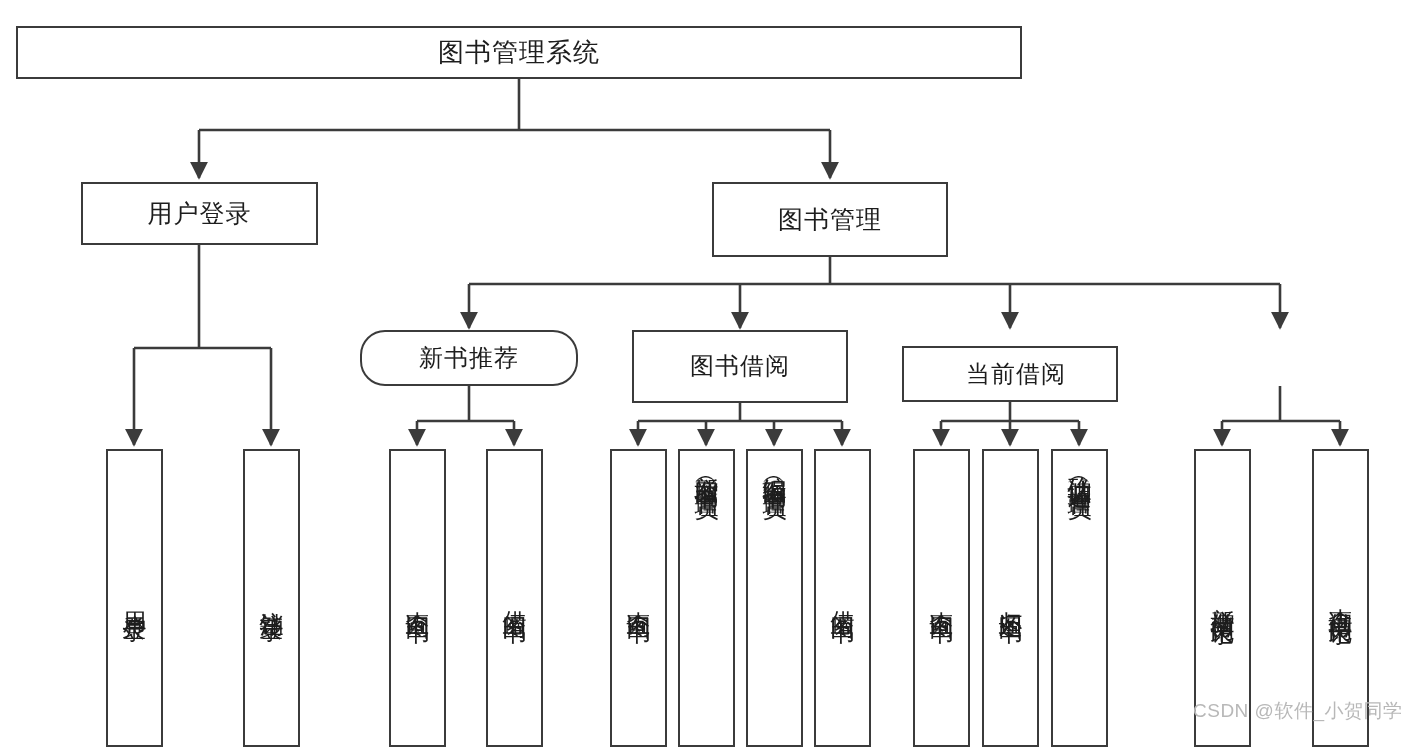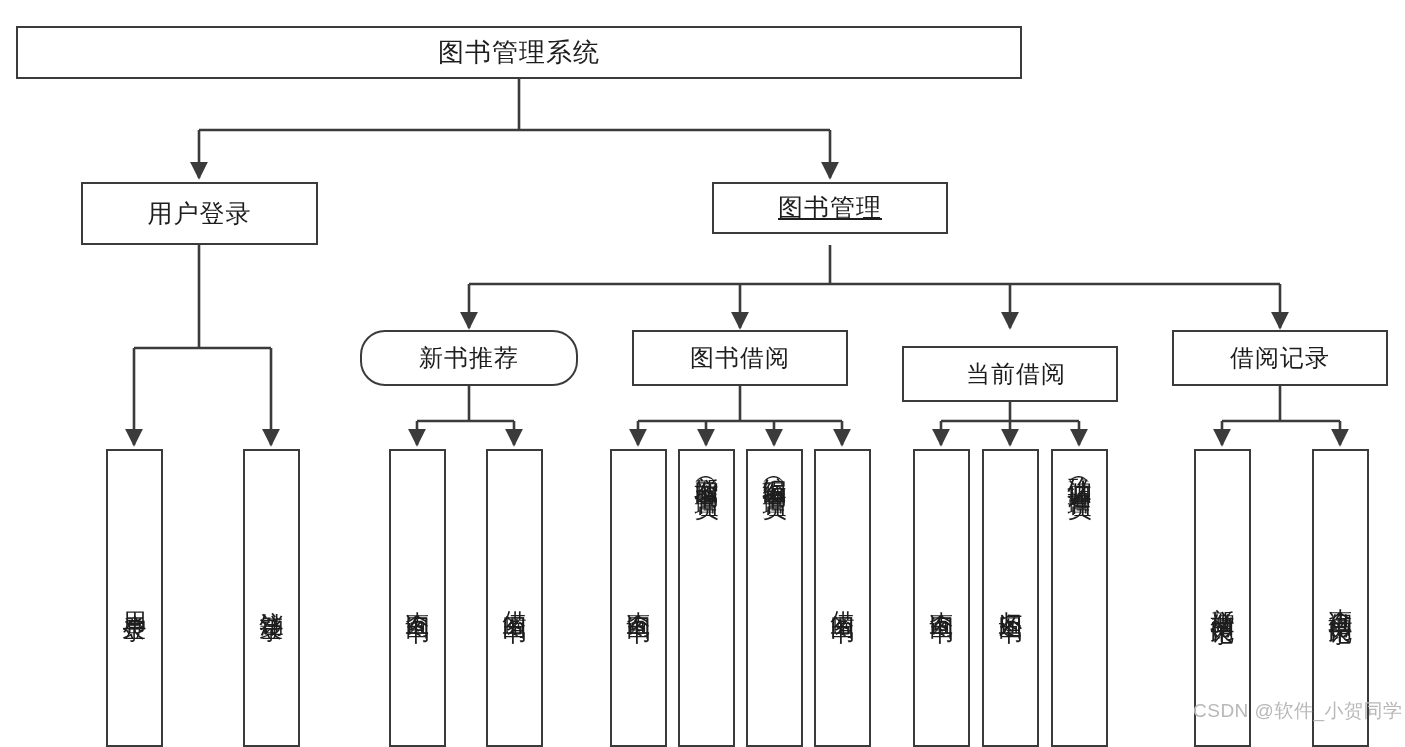--- a/index.html
+++ b/index.html
@@ -137,39 +137,36 @@
   </svg>
 
   <div class="node h-node" id="node-root" style="left:16px; top:14px; width:1006px; height:53px;">
     <span class="node-label">图书管理系统</span>
   </div>
 
   <div class="node h-node lvl2" style="left:81px; top:170px; width:237px; height:63px;">
     <span class="node-label">用户登录</span>
   </div>
 
-  <div class="node h-node lvl2" style="left:712px; top:170px; width:236px; height:52px;text-decoration:underline;">
+  <div class="node h-node lvl2" style="left:712px; top:170px; width:236px; height:75px;">
     <span class="node-label">图书管理</span>
   </div>
 
   <div class="node h-node lvl3" style="left:360px; top:318px; width:218px; height:56px;border-radius:25px;">
     <span class="node-label">新书推荐</span>
   </div>
 
-  <div class="node h-node lvl3" style="left:632px; top:318px; width:216px; height:56px;">
+  <div class="node h-node lvl3" style="left:632px; top:318px; width:216px; height:73px;">
     <span class="node-label">图书借阅</span>
   </div>
 
   <div class="node h-node lvl3" style="left:902px; top:334px; width:216px; height:56px;padding-left:12px;">
     <span class="node-label">当前借阅</span>
   </div>
 
-  <div class="node h-node lvl3" style="left:1172px; top:318px; width:216px; height:56px;">
-    <span class="node-label">借阅记录</span>
-  </div>
 
   <div class="node v-node center-text" style="left:106px; top:437px; width:57px; height:298px;">
     <span class="node-label">用户登录</span>
   </div>
 
   <div class="node v-node center-text" style="left:243px; top:437px; width:57px; height:298px;">
     <span class="node-label">注销登录</span>
   </div>
 
   <div class="node v-node center-text" style="left:389px; top:437px; width:57px; height:298px;">

